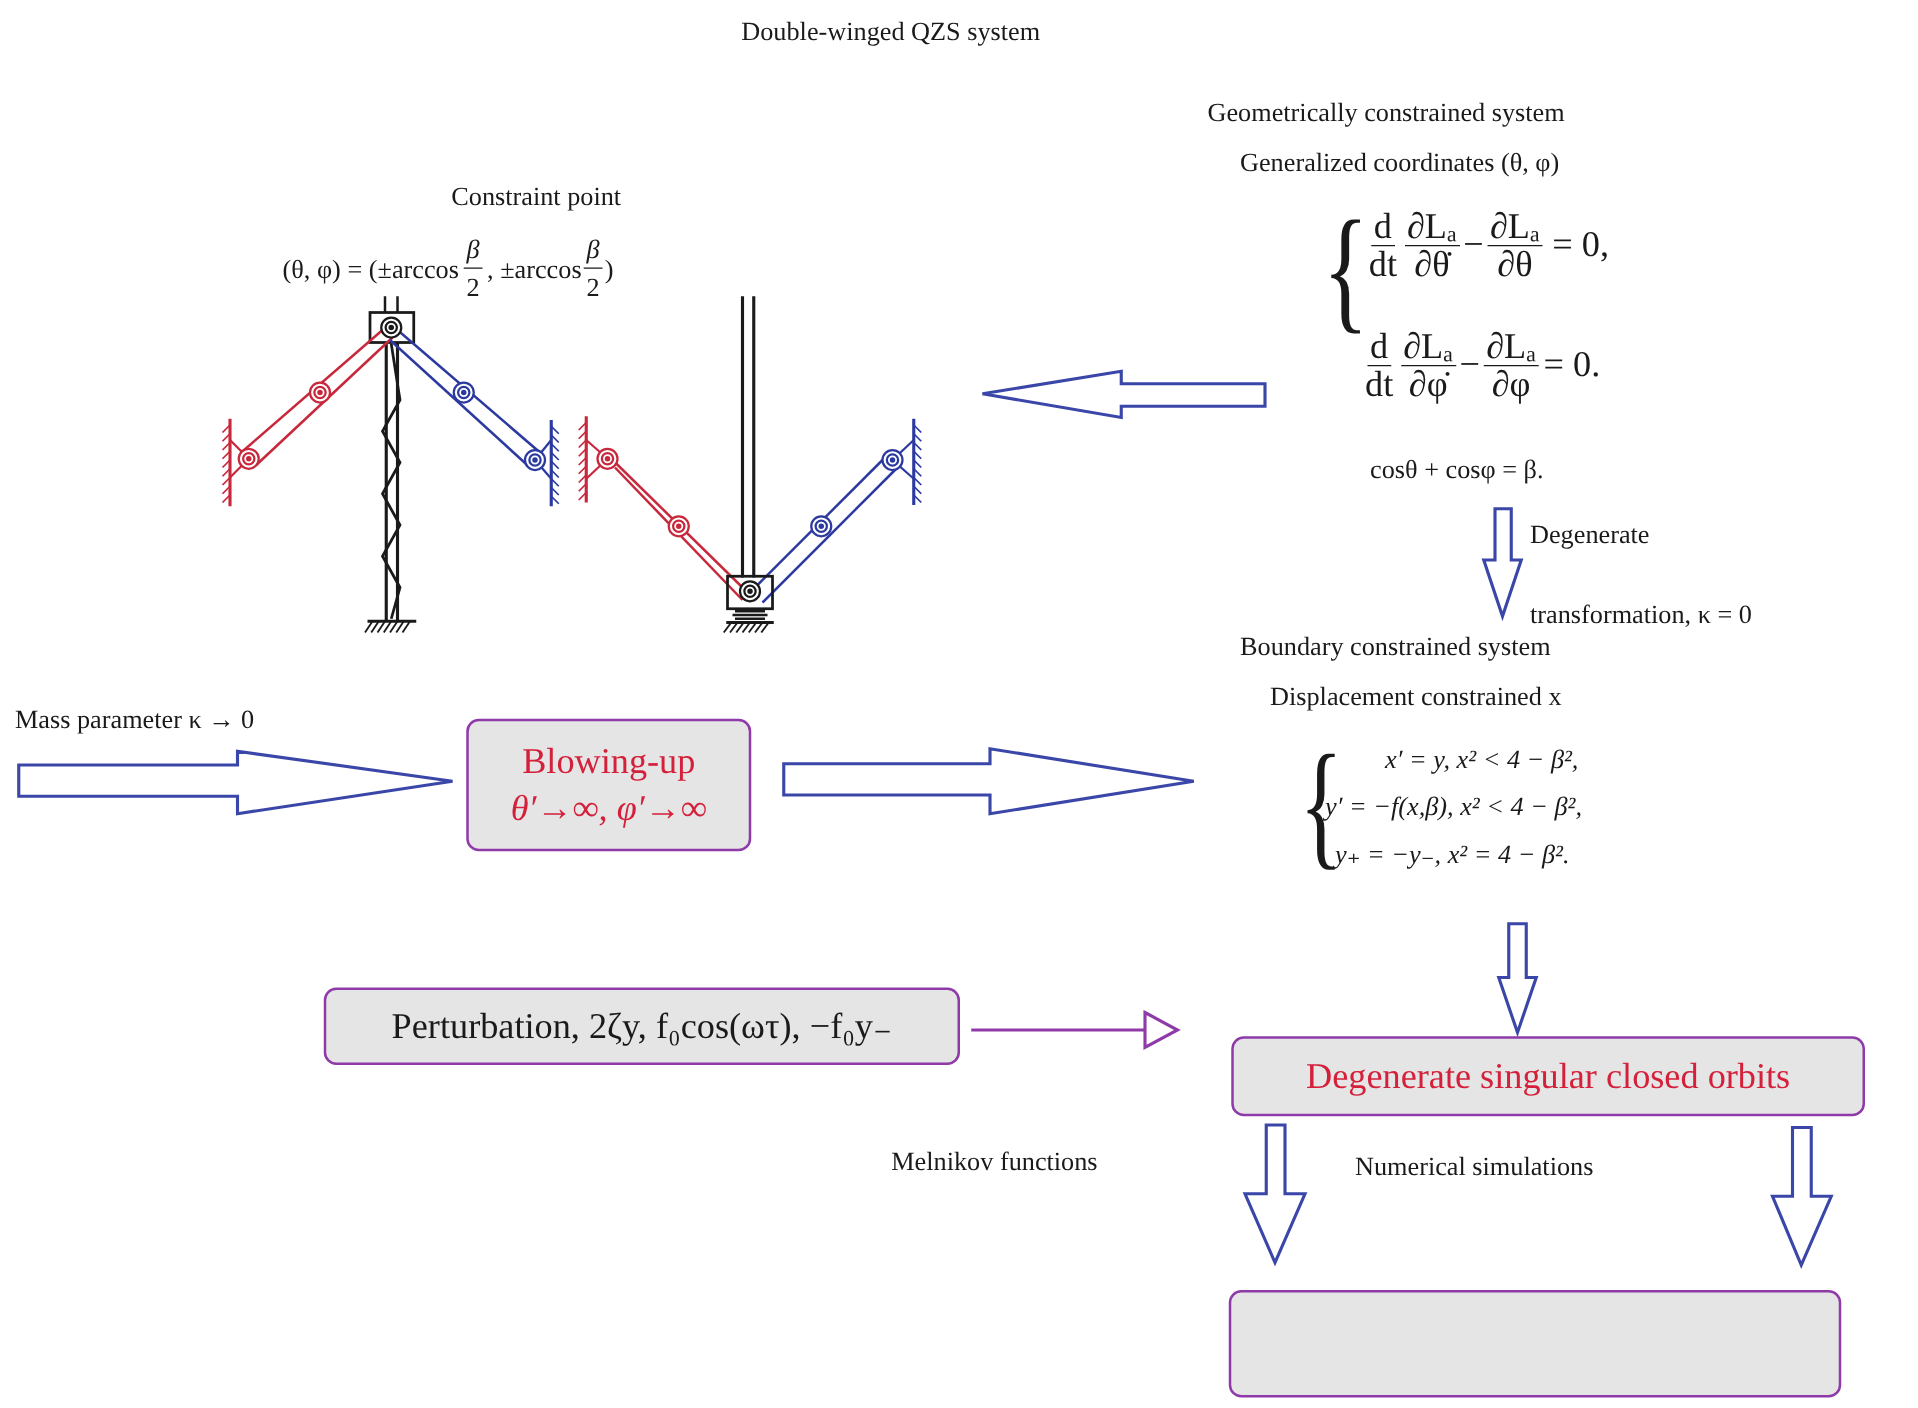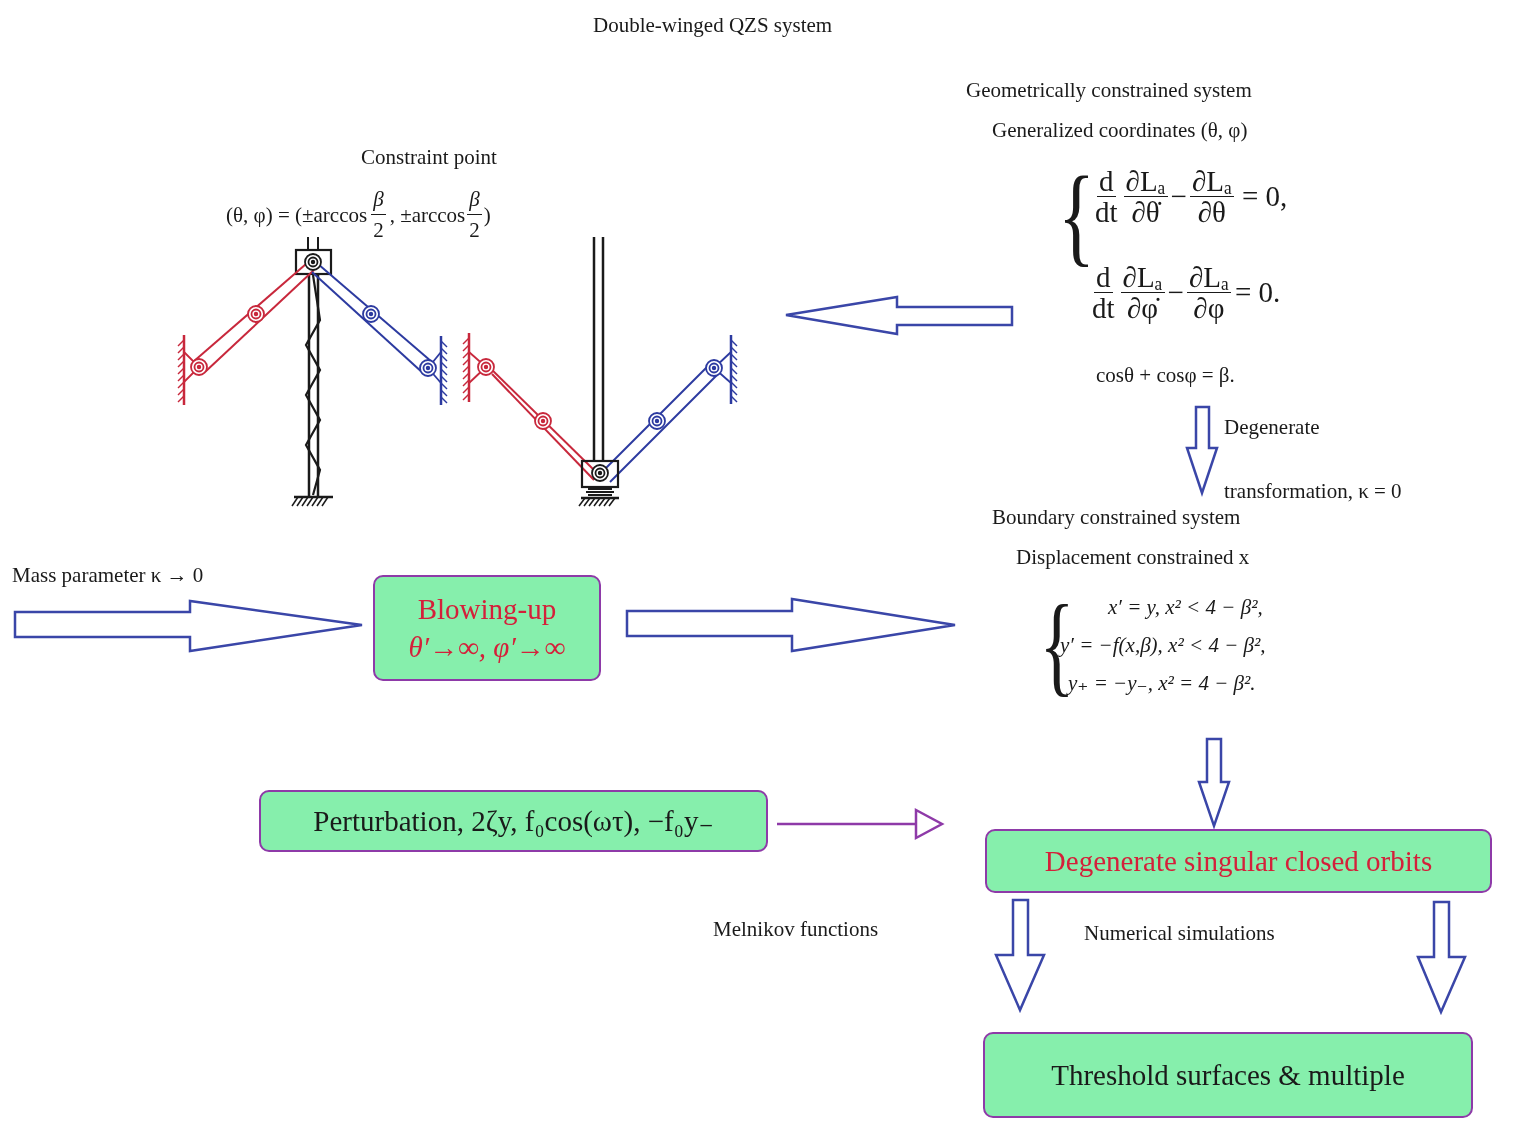--- a/index.html
+++ b/index.html
@@ -1,21 +1,21 @@
 <!DOCTYPE html>
 <html><head>
   <meta charset="utf-8">
   <style>
     html, body { margin: 0; padding: 0; background: #ffffff; }
     body { width: 1534px; height: 1126px; position: relative; overflow: hidden;
            font-family: "Liberation Serif", "DejaVu Serif", serif; color: #1a1a1a; }
     .abs { position: absolute; white-space: nowrap; }
     .t { font-size: 21px; line-height: 34px; }
     .red { color: #d4203a; }
-    .box { position: absolute; border: 2px solid #8e3aa8; border-radius: 10px; background: #86efac;
+    .box { position: absolute; border: 2px solid #8e3aa8; border-radius: 10px; background: #e5e5e5;
            display: flex; flex-direction: column; align-items: center; justify-content: center;
            font-size: 29px; line-height: 38px; }
     .it { font-style: italic; }
     svg { position: absolute; left: 0; top: 0; }
     .frac { display: inline-flex; flex-direction: column; align-items: center; vertical-align: middle; line-height: 30px; }
     .frac .num { border-bottom: 1.5px solid #1a1a1a; padding: 0 2px; }
     .eq { font-size: 29px; }
     .brace { font-size: 110px; line-height: 110px; font-weight: 100; }
     .brace3 { font-size: 112px; line-height: 112px; font-weight: 100; }
   </style>
@@ -278,14 +278,13 @@
 </div>
 
 <div class="box red" style="left:985px; top:829px; width:503px; height:60px;">
   <span>Degenerate singular closed orbits</span>
 </div>
 
 <div class="abs t" style="left:713px; top:912px;">Melnikov functions</div>
 <div class="abs t" style="left:1084px; top:916px;">Numerical simulations</div>
 
 <div class="box" style="left:983px; top:1032px; width:486px; height:82px;">
-  <span>Threshold surfaces &amp; multiple</span>
 </div>
 
 </body></html>

